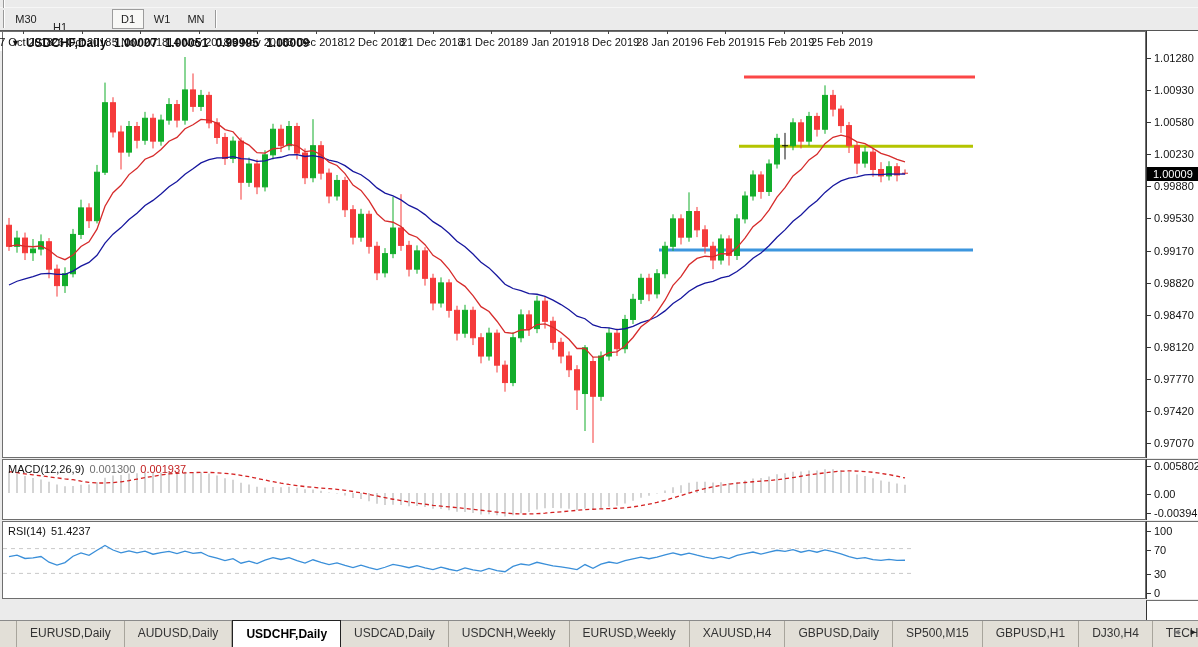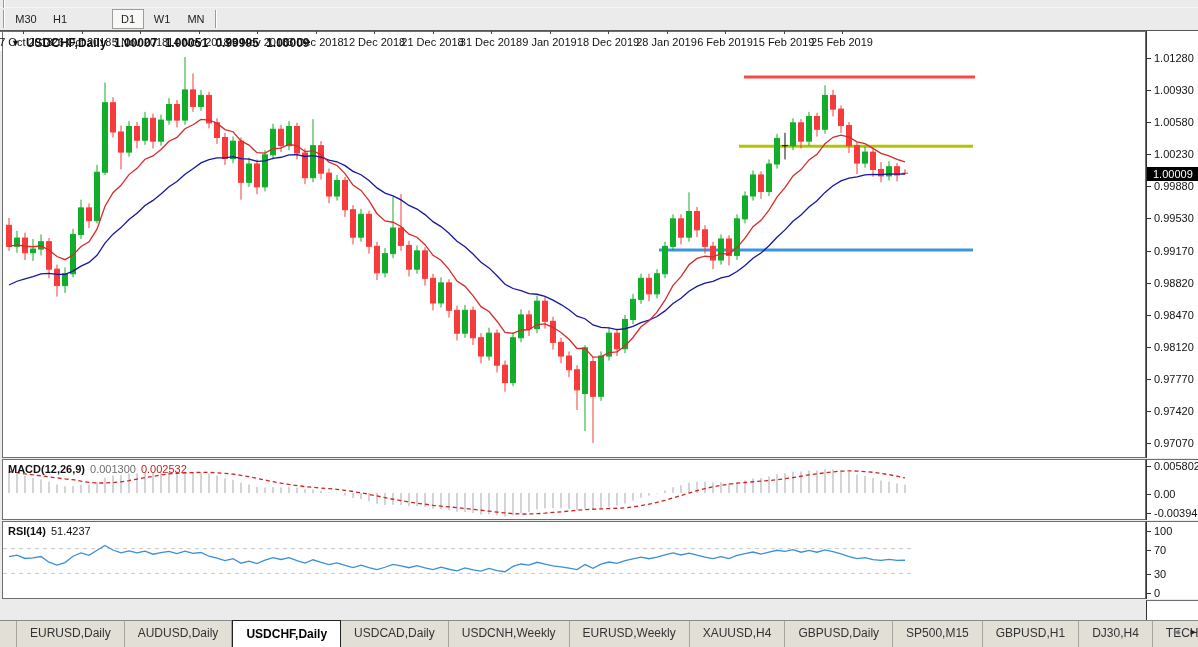--- a/index.html
+++ b/index.html
@@ -34,21 +34,21 @@
   .date-axis-corner { top:569px; height:20px; border-top:1px solid #6e6e6e; }
   .axis-label { position:absolute; left:7px; font-size:11px; color:#111; white-space:nowrap; }
   .axis-tick { position:absolute; left:0; width:4px; height:1px; background:#333; }
   .cur-tag { position:absolute; left:0px; width:52px; height:14px; background:#000;
     color:#fff; font-size:11px; line-height:14px; padding-left:6px; }
   .chart-title { position:absolute; left:8px; top:4px; font-size:12px; font-weight:bold;
     color:#111; }
   .chart-title .tri { font-size:9px; margin-right:6px; position:relative; top:-1px; }
   .chart-title span { margin-right:4px; }
   .ind-label { position:absolute; left:5px; top:3px; font-size:11px; color:#111; }
-  .ind-label b { font-weight:bold; }
+  .ind-label b { font-weight:normal; }
   .ind-val-main { color:#6e6e6e; margin-left:5px; }
   .ind-val-sig  { color:#c22020; margin-left:5px; }
   .date-label { position:absolute; top:5px; font-size:11px; color:#111;
     transform:translateX(-50%); white-space:nowrap; }
   .date-tick { position:absolute; top:0; width:1px; height:3px; background:#444; }
   .tab-bar { position:absolute; left:0; top:620px; width:1198px; height:27px;
     background:#e2dfd7; border-top:1px solid #8a8a8a; }
   .tabs-row { position:absolute; left:16px; top:0; height:27px; display:flex; }
   .tab { height:36px; padding:0 13px; font-size:12px; color:#333; line-height:25px;
     border-right:1px solid #a8a59c; white-space:nowrap; }
@@ -64,21 +64,21 @@
 <body>
 
 <div class="top-sliver">
   <div class="grip"></div>
 </div>
 
 <div class="toolbar">
   <div class="grip"></div>
   <div id="tf-buttons">
       <div class="tf-btn" style="left: 10px;">M30</div>
-      <div class="tf-btn" style="left: 44px;">H1</div>
+      <div class="tf-btn" style="left: 44px; margin-top: 8px;">H1</div>
       <div class="tf-btn" style="left: 78px; margin-top: 16px;">H4</div>
       <div class="tf-btn active" style="left: 112px;">D1</div>
       <div class="tf-btn" style="left: 146px;">W1</div>
       <div class="tf-btn" style="left: 180px;">MN</div>
     </div>
   <div class="sep"></div>
 </div>
 
 <div class="chart-frame">
 
@@ -662,21 +662,21 @@
         <line x1="854" y1="33" x2="854" y2="14.438229596828648" stroke="#c2c2c2" stroke-width="1.4"></line>
         <line x1="862" y1="33" x2="862" y2="16.06767448733563" stroke="#c2c2c2" stroke-width="1.4"></line>
         <line x1="870" y1="33" x2="870" y2="18.26478744158119" stroke="#c2c2c2" stroke-width="1.4"></line>
         <line x1="878" y1="33" x2="878" y2="20.42212907306577" stroke="#c2c2c2" stroke-width="1.4"></line>
         <line x1="886" y1="33" x2="886" y2="21.872785575533264" stroke="#c2c2c2" stroke-width="1.4"></line>
         <line x1="894" y1="33" x2="894" y2="23.48076106236138" stroke="#c2c2c2" stroke-width="1.4"></line>
         <line x1="902" y1="33" x2="902" y2="24.7763001353757" stroke="#c2c2c2" stroke-width="1.4"></line>
         <polyline points="6,11.696752136752401 14,12.702250468746527 22,13.840107070763345 30,14.890514270821857 38,15.795368189415939 46,16.795151648233368 54,17.892289251428515 62,18.92763076251235 70,19.706576089035003 78,21.15389213956652 86,22.341991888867213 94,23.019901091627595 102,22.984038108890374 110,22.55954103570439 118,21.80136005013283 126,20.594678536649383 134,19.169485382742828 142,17.670170875083052 150,16.359613876678235 158,15.054462034129237 166,13.921580918732811 174,13.33224958803314 182,12.898949167440847 190,12.575815039237696 198,12.410748148223043 206,12.435221877695206 214,12.778097627250883 222,13.358017211160039 230,14.134064172405179 238,15.318708021368536 246,16.652560518176127 254,18.334875412428936 262,20.045541398002985 270,21.690852833257004 278,23.215156442075184 286,24.469865463889143 294,25.524582042645065 302,26.606297325609944 310,27.356477326121418 318,28.051083947686976 326,28.694234427667386 334,29.366322113186698 342,30.308692934834557 350,31.50313891075236 358,32.86444970201843 366,34.366508587460245 374,35.97023173792551 382,37.69489348367933 390,39.24789179179199 398,40.62317090166036 406,42.026482596647455 414,43.214530419253975 422,44.22038520426756 430,45.29326799171767 438,46.16393188891212 446,46.87049459785654 454,47.6361435054585 462,48.45212320793349 470,49.345036575499236 478,50.262522890158095 486,51.167533274689575 494,52.0737281160402 502,52.93648785651677 510,53.64051343259935 518,53.97815345071605 526,53.982346398045294 534,53.703971302860204 542,53.17334726756861 550,52.463902826612824 558,51.79262220200897 566,51.073801706546234 574,50.33869009283744 582,49.61195565558782 590,49.23191825900854 598,48.87682436415001 606,48.566592307523074 614,48.27377126819971 622,47.76393023053575 630,46.93245252983378 638,45.696784406911554 646,44.13725200967153 654,42.44386050745022 662,40.31176714047782 670,37.91982199951112 678,35.54300091186478 686,33.013662442491004 694,30.614889235897213 702,28.515927634500564 710,26.837452370714953 718,25.33736545611695 726,24.164316937582512 734,23.21831804770416 742,22.482260212260556 750,21.736130262794138 758,21.18631946368362 766,20.583860068783004 774,19.751309905802582 782,18.71819537272708 790,17.531207875803993 798,16.245700582858895 806,14.95296371327293 814,13.835220615487852 822,12.807755560351506 830,11.84996663612392 838,11.161898770861526 846,10.905717598884472 854,11.037628255990242 862,11.527404849570814 870,12.287724727547193 878,13.39599747455567 886,14.662144717278672 894,16.23326127818967 902,17.953508217803396" fill="none" stroke="#d42222" stroke-width="1.3" stroke-dasharray="4 3"></polyline>
       </svg>
     <div class="ind-label">
-      <b>MACD(12,26,9)</b><span class="ind-val-main">0.001300</span><span class="ind-val-sig">0.002532</span>
+      <b>MACD(12,26,9)</b><span class="ind-val-main">0.001300</span><span class="ind-val-sig">0.001937</span>
     </div>
   </div>
 
   <div class="pane rsi-pane">
     <svg id="rsi-svg" width="1142" height="76">
         <line x1="0" y1="26.6" x2="910" y2="26.6" stroke="#c9c9c9" stroke-dasharray="4 4" stroke-width="1"></line>
         <line x1="0" y1="51.4" x2="910" y2="51.4" stroke="#c9c9c9" stroke-dasharray="4 4" stroke-width="1"></line>
         <polyline points="6,34.57142857142857 14,33.22792937399677 22,36.47337611167405 30,35.81249841401415 38,34.488306291445035 46,40.215227795190756 54,43.02603212564756 62,40.63094399020317 70,34.23953654265385 78,30.971608412788868 86,33.34497373695333 94,28.309728993780528 102,23.541609439824995 110,28.01147718494481 118,30.803597372841267 126,28.89881562446608 134,30.788433382759024 142,29.11568911498448 150,32.22611716273019 158,30.528032817288263 166,29.33754316094169 174,31.527031977027338 182,29.14668083142237 190,31.438453704781168 198,30.53101277166424 206,34.25671828924632 214,36.094950358019965 222,38.59525924040957 230,36.711621238531734 238,41.22949765873278 246,39.202587593693586 254,41.53952730536632 262,38.09634686524864 270,35.65075226624262 278,37.480190826167366 286,35.631211726154376 294,38.56345443700019 302,41.04072703524972 310,37.76618124987714 318,40.46786329181899 326,42.533833091380664 334,40.85088851060727 342,43.4716143569061 350,45.67925837227464 358,43.06081230428549 366,45.61565997897173 374,47.51816943028455 382,45.25161130805911 390,42.41716306687777 398,43.87008321958606 406,45.75233279935067 414,43.626386508004906 422,45.82547352319134 430,47.633088723858876 438,45.192751116674465 446,47.249868880795596 454,48.82564386379356 462,45.99174575783084 470,47.96811786989014 478,49.197580706296876 486,46.3190353918219 494,48.57595245455032 502,49.70663458060201 510,44.374905865137805 518,41.98757975088349 526,43.127196392610735 534,40.297189099066884 542,42.07399114970436 550,43.83610411717564 558,44.94641075243498 566,46.04134403615261 574,47.58840215975346 582,42.56295329737601 590,46.29650367862456 598,42.14271671832635 606,40.017769341635834 614,41.324697481744025 622,38.619084295603216 630,36.882893023003106 638,35.14965006171758 646,36.73844228917804 654,35.021603476717246 662,32.84219091032398 670,30.856873958894433 678,32.98089722103464 686,31.09171974263151 694,33.23069981665181 702,35.09078152671212 710,36.606812157134684 718,34.69264146186157 726,36.577502966748725 734,33.340113545795106 742,31.54483816582 750,30.000549255982015 758,32.09586184218111 766,30.025030430445064 774,28.273742087469763 782,29.2702248518509 790,27.687904033562713 798,30.23639380864415 806,28.446012897762124 814,30.23391160501705 822,27.808227726917153 830,29.726507040354463 838,31.96148652526388 846,34.55086061626207 854,36.66158630834454 862,35.54601531474515 870,37.69032088302711 878,38.46892223778234 886,37.37969997341952 894,38.47209988509302 902,38.241850835074246" fill="none" stroke="#3a8fd9" stroke-width="1.3"></polyline>
       </svg>
     <div class="ind-label">

